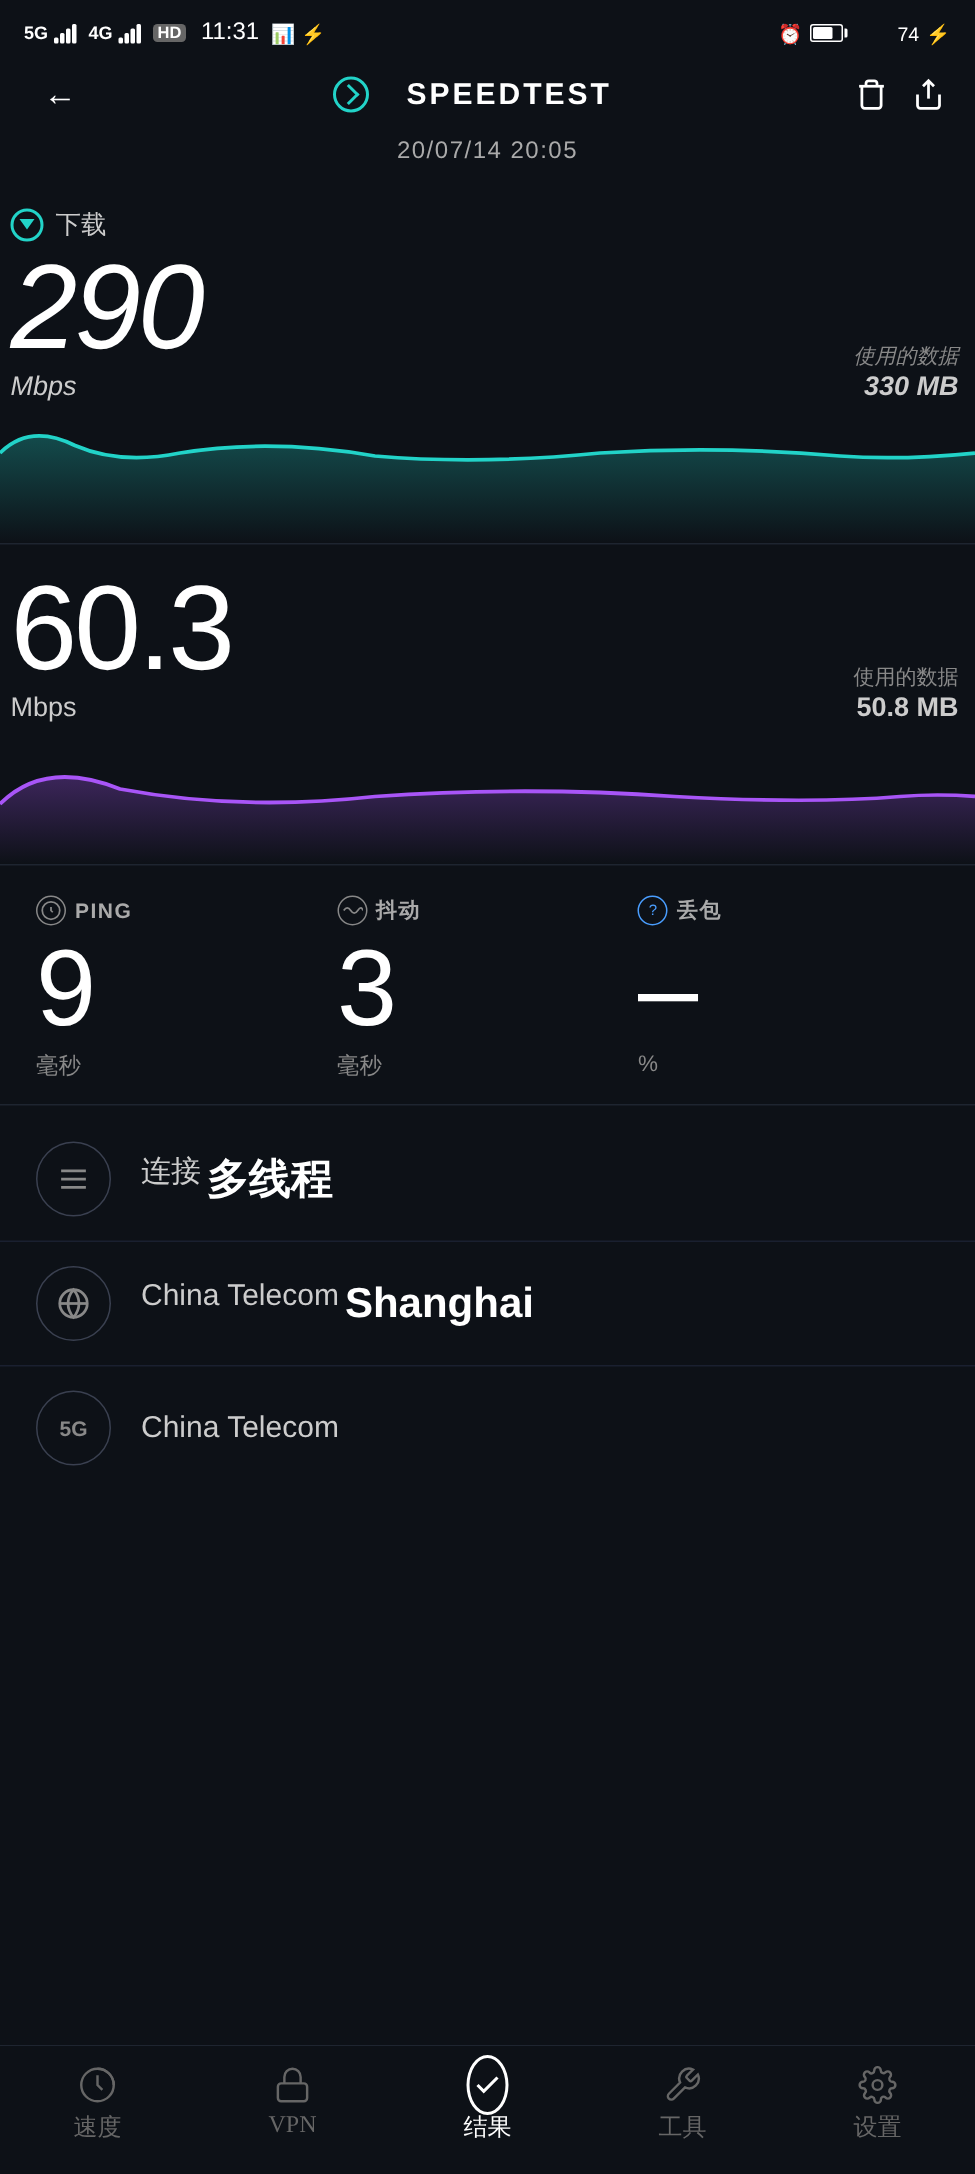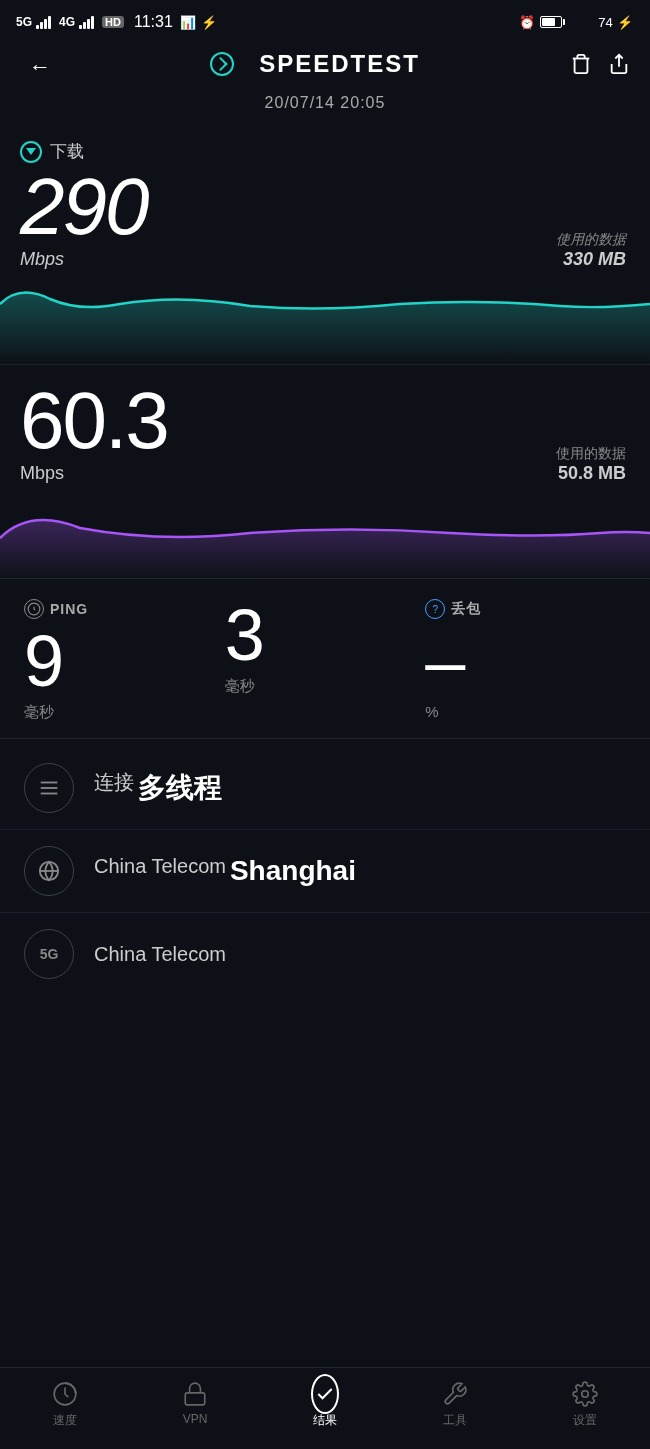--- a/index.html
+++ b/index.html
@@ -90,21 +90,21 @@
     .back-btn {
       font-size: 22px;
       color: #ffffff;
       cursor: pointer;
       width: 40px;
     }
     .header-title {
       display: flex;
       align-items: center;
       gap: 25px;
-      font-size: 24px;
+      font-size: 20px;
       font-weight: 700;
       letter-spacing: 2px;
       color: #ffffff;
     }
     .speedtest-icon {
       width: 24px;
       height: 24px;
       border: 2px solid #22d3c8;
       border-radius: 50%;
       display: flex;
@@ -126,21 +126,21 @@
     }
     .header-date {
       font-size: 16px;
       color: #aaaaaa;
       margin-top: 16px;
       letter-spacing: 1px;
     }
 
     
     .section {
-      padding: 16px 20px 8px;
+      padding: 16px 7px 8px;
       position: relative;
     }
     .section-label {
       display: flex;
       align-items: center;
       gap: 8px;
       font-size: 17px;
       color: #cccccc;
       margin-bottom: 4px;
     }
@@ -344,22 +344,23 @@
       display: flex;
       align-items: center;
       justify-content: center;
       color: #666;
       font-size: 20px;
     }
     .nav-icon.active {
       color: #ffffff;
     }
     .nav-label {
-      font-size: 12px;
+      font-size: 16px;
       color: #666666;
+      font-family: Liberation Serif, serif;
     }
     .nav-label.active {
       color: #ffffff;
     }
     .nav-active-circle {
       width: 40px;
       height: 40px;
       border: 2.5px solid #ffffff;
       border-radius: 50%;
       display: flex;
@@ -508,20 +509,28 @@
           <path d="M12 8v4l2 2"></path>
         </svg>
       </div>
       <span class="ping-label">PING</span>
     </div>
     <div class="ping-value">9</div>
     <div class="ping-unit">毫秒</div>
   </div>
 
   <div class="ping-item">
+    <div class="ping-label-row">
+      <div class="ping-icon">
+        <svg width="14" height="14" viewBox="0 0 24 24" fill="none" stroke="#888" stroke-width="2">
+          <path d="M2 12 Q6 6 10 12 Q14 18 18 12 Q22 6 24 12"></path>
+        </svg>
+      </div>
+      <span class="ping-label">抖动</span>
+    </div>
     <div class="ping-value">3</div>
     <div class="ping-unit">毫秒</div>
   </div>
 
   <div class="ping-item">
     <div class="ping-label-row">
       <div class="ping-icon" style="border-color:#4a9eff;color:#4a9eff;">?</div>
       <span class="ping-label">丢包</span>
     </div>
     <div class="ping-value">–</div>

